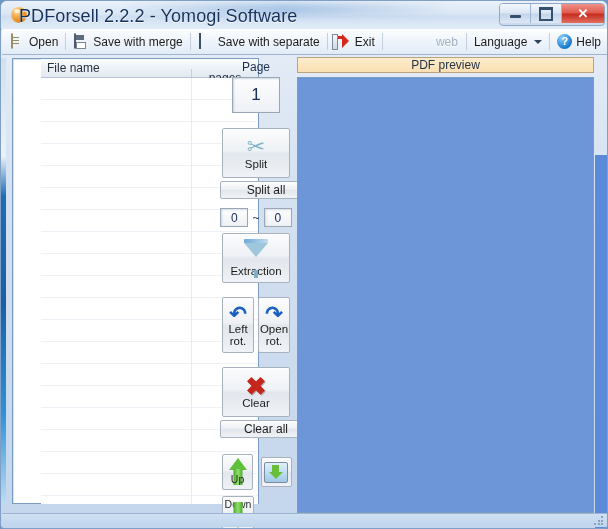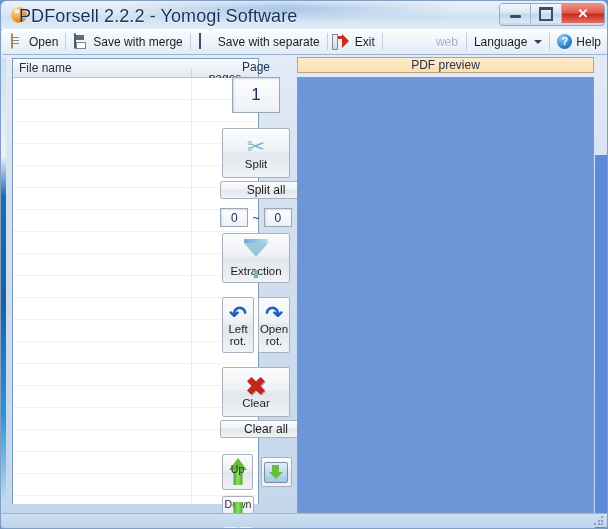--- a/index.html
+++ b/index.html
@@ -74,21 +74,21 @@
             border-top:7px solid transparent;border-bottom:7px solid transparent;border-left:7px solid #d4281c;}
   .ico-exit .doorpart{position:absolute;right:-2px;top:0;width:4px;height:14px;
             background:linear-gradient(180deg,#f4f7fa,#cdd8e4);border:1px solid #7c8c9d;}
   .ico-help{width:15px;height:15px;border-radius:50%;
             background:radial-gradient(circle at 35% 28%,#8fd0f7,#1f7fd0 65%,#0d5596);
             color:#fff;font-size:11px;font-weight:bold;line-height:15px;text-align:center;}
 
   
   .filelist{position:absolute;left:11px;top:57px;width:247px;height:446px;
             background:#fff;border:1px solid #7a9cc0;box-sizing:border-box;
-            box-shadow:inset 1px 1px 0 rgba(140,170,200,.35);}
+            box-shadow:inset 1px 1px 0 rgba(140,170,200,.35);padding-left:28px;}
   .fl-head{height:18px;display:flex;
            background:linear-gradient(180deg,#fbfcfe 0%,#eef2f8 45%,#e3e9f2 100%);
            border-bottom:1px solid #b7c4d4;}
   .fl-h1{flex:1;padding:2px 0 0 6px;color:#26313e;font-size:12px;}
   .fl-h2{width:66px;padding:2px 0 0 0;color:#26313e;font-size:12px;
          border-left:1px solid #c5d0dd;text-align:center;margin-top:10px;}
   .fl-rows{position:relative;height:426px;
      background:repeating-linear-gradient(180deg,#fff 0,#fff 21px,#eef1f6 21px,#eef1f6 22px);}
   .fl-colline{position:absolute;right:66px;top:0;bottom:0;width:1px;background:#e9edf3;}
 
@@ -284,21 +284,21 @@
       <div class="xmark">✖</div>
       <div class="cap">Clear</div>
     </div>
     <div class="btn smallbtn">Clear all</div>
 
     <div class="bottomrow">
       <div style="display:flex;align-items:flex-start;">
         <div class="btn movebtn">
           <span class="arrow arrow-up"></span>
           <span class="arrow-up-stem"></span>
-          <span class="mvlabel" style="top:8px">Up</span>
+          <span class="mvlabel" style="top:18px">Up</span>
         </div>
         <div style="width:6px"></div>
         <div class="btn iconbtn" style="margin-top:3px">
           <span class="dlicon"></span>
         </div>
       </div>
       <div class="btn movebtn" style="margin-top:6px">
         <span class="mvlabel" style="top:1px">Down</span>
         <span class="arrow-dn-stem"></span>
         <span class="arrow arrow-dn"></span>

